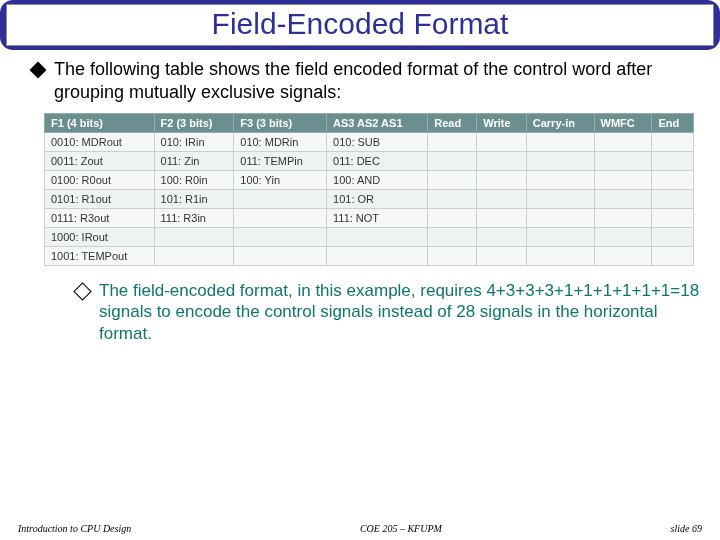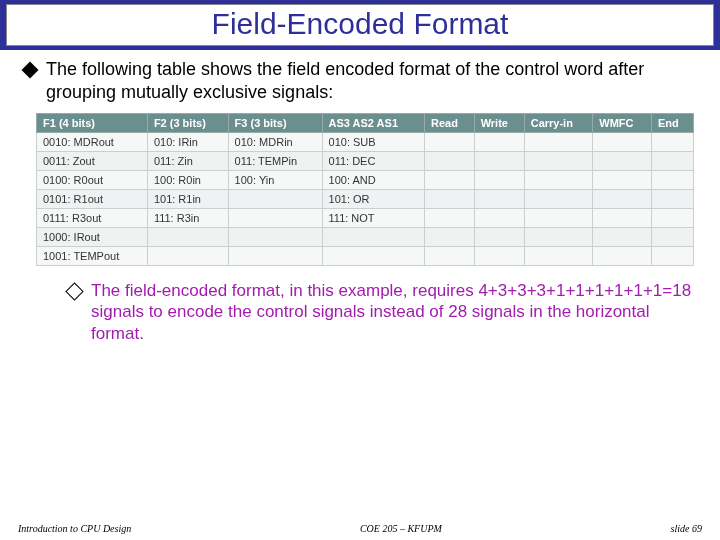--- a/index.html
+++ b/index.html
@@ -10,36 +10,37 @@
     background: #ffffff;
     font-family: Arial, sans-serif;
     position: relative;
     overflow: hidden;
   }
   .title-bar {
     background: #2f2f99;
     height: 50px;
     width: 100%;
     position: relative;
+    border-radius: 13px;
   }
   .title-text {
     position: absolute;
     top: 4px;
     left: 0; right:0;
     text-align:center;
     font-family: "Comic Sans MS", cursive, sans-serif;
     font-size: 30px;
     color: #2f2f99;
     background: #fff;
     margin: 0 6px;
     padding: 2px 0 4px 0;
     border: 1px solid #888;
   }
   .body-area {
-    padding: 8px 20px 0 20px;
+    padding: 8px 20px 0 28px;
   }
   .bullet-row {
     display: flex;
     align-items: flex-start;
     font-size: 18px;
     line-height: 1.25;
     color: #000;
   }
   .diamond {
     width: 12px; height: 12px;
@@ -73,21 +74,21 @@
     background: #f6f8f8;
     white-space: nowrap;
     height: 14px;
   }
   table.enc tr:nth-child(even) td { background: #eef2f2; }
   .sub-bullet {
     display: flex;
     align-items: flex-start;
     font-size: 17px;
     line-height: 1.25;
-    color: #a21caf;
+    color: #0f766e;
     margin: 14px 0 0 48px;
   }
   .hollow-diamond {
     width: 11px; height: 11px;
     border: 1px solid #000;
     transform: rotate(45deg);
     margin: 5px 10px 0 0;
     flex: 0 0 11px;
   }
   .footer {

